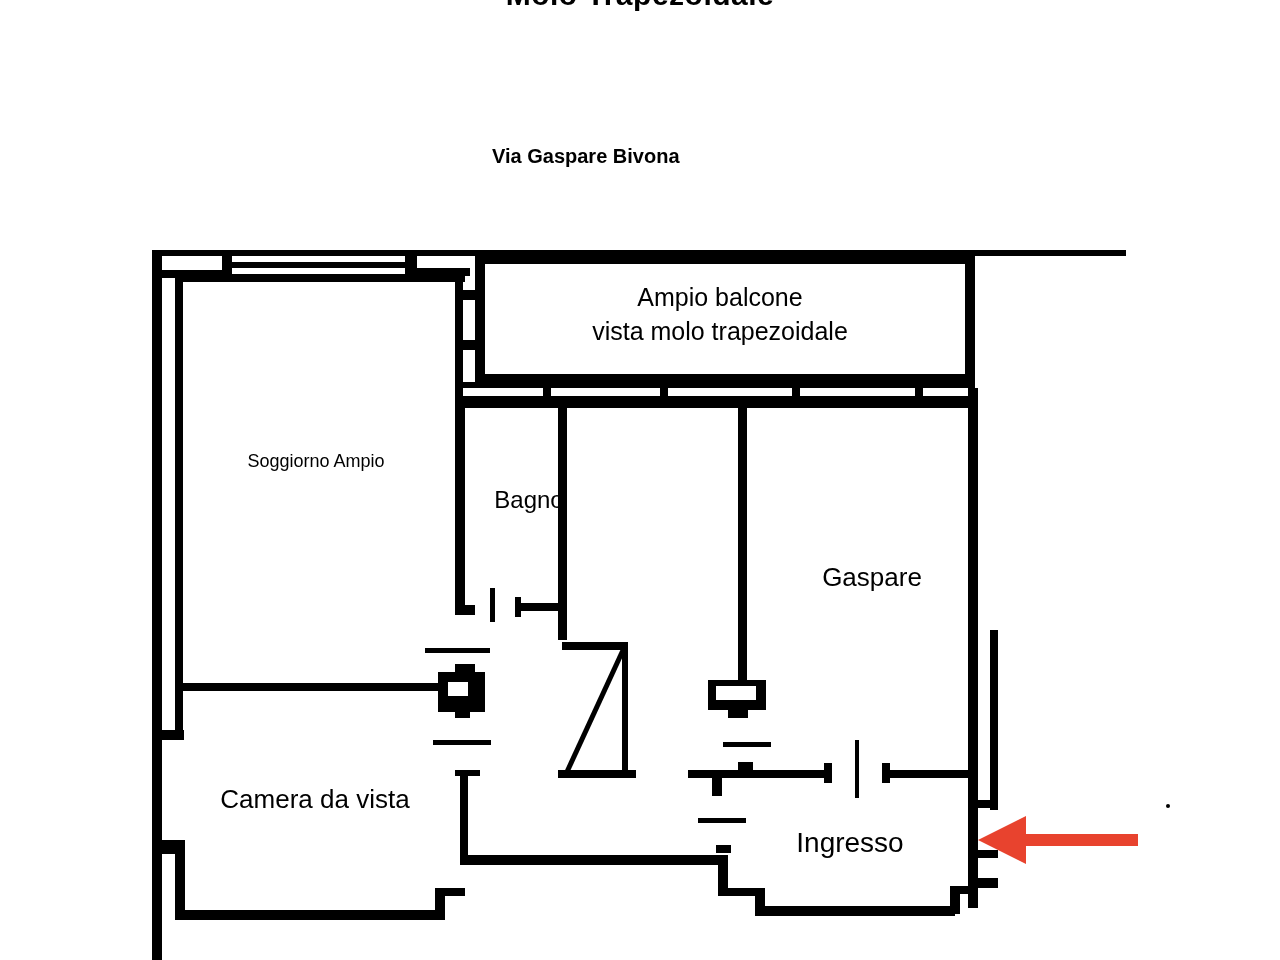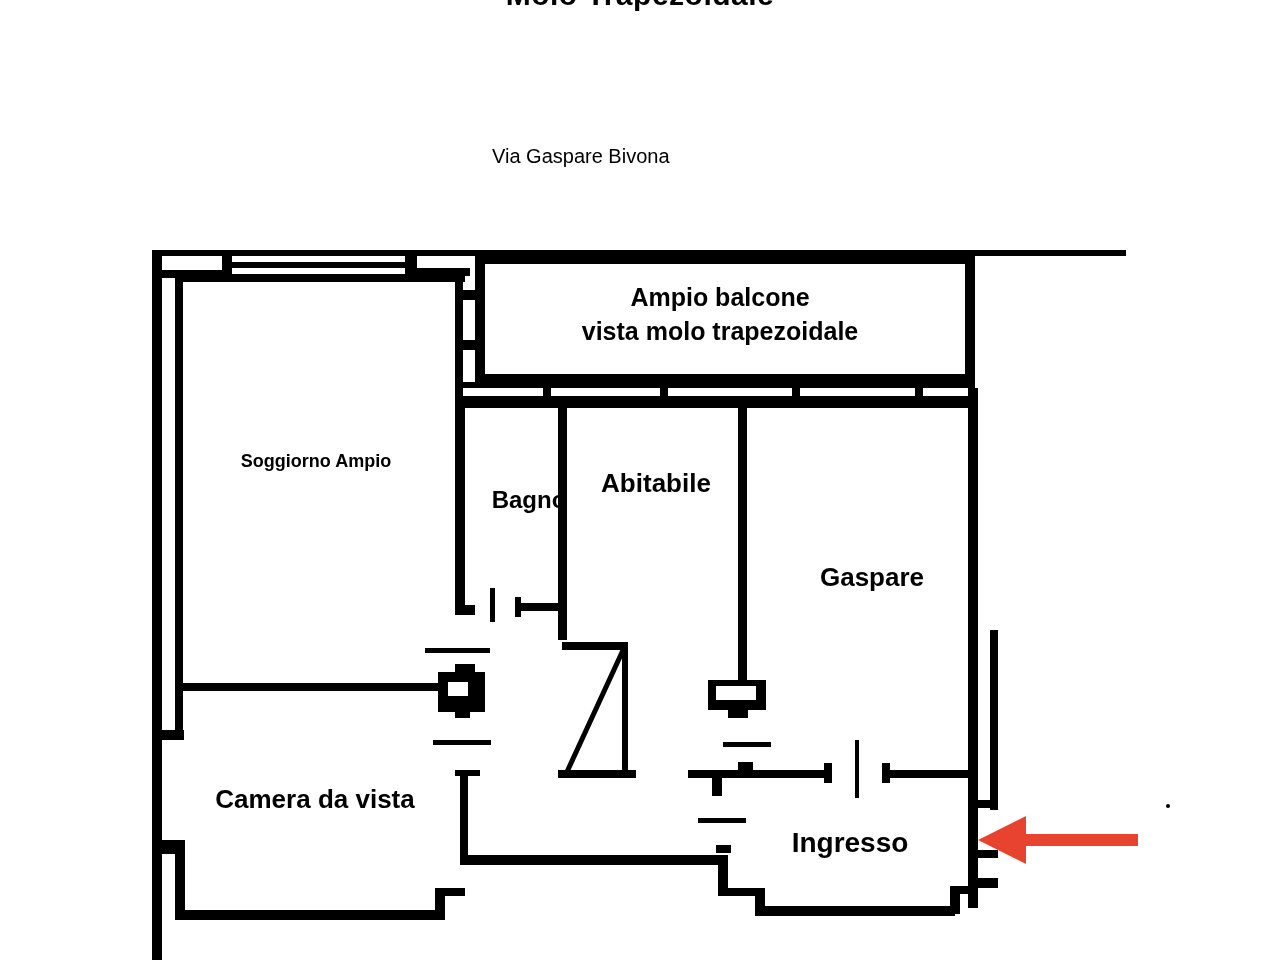--- a/index.html
+++ b/index.html
@@ -1,22 +1,22 @@
 <!DOCTYPE html>
 <html><head>
 <meta charset="utf-8">
 <style>
   html, body { margin:0; padding:0; background:#ffffff; }
   body { width:1280px; height:960px; position:relative; overflow:hidden;
          font-family:"Liberation Sans", "DejaVu Sans", sans-serif; }
   .title { position:absolute; left:0; width:1280px; top:-22px; text-align:center;
            font-weight:bold; font-size:30px; color:#000; letter-spacing:0.5px; }
-  .street { position:absolute; left:492px; top:145px; font-weight:normal; font-size:20px; color:#000; }
+  .street { position:absolute; left:492px; top:145px; font-weight:bold; font-size:20px; color:#000; }
   svg.plan { position:absolute; left:0; top:0; }
-  .label { position:absolute; font-weight:bold; color:#000; text-align:center; line-height:34px; }
+  .label { position:absolute; font-weight:normal; color:#000; text-align:center; line-height:34px; }
   .w { fill:#000; }
 </style>
 </head>
 <body>
 
 <div class="title">Molo Trapezoidale</div>
 <div class="street">Via Gaspare Bivona</div>
 
 <svg class="plan" width="1280" height="960" viewBox="0 0 1280 960">
   <g>
@@ -119,21 +119,20 @@
   <div>Ampio balcone</div>
   <div>vista molo trapezoidale</div>
 </div>
 <div class="label" style="left:186px; top:444px; width:260px; font-size:18px;">
   <div>Soggiorno Ampio</div>
 </div>
 <div class="label" style="left:488px; top:483px; width:82px; font-size:24px;text-align:center;">
   <div>Bagno</div>
 </div>
 <div class="label" style="left:576px; top:466px; width:160px; font-size:26px;">
-  <div>Abitabile</div>
 </div>
 <div class="label" style="left:792px; top:560px; width:160px; font-size:26px;">
   <div>Gaspare</div>
 </div>
 <div class="label" style="left:190px; top:782px; width:250px; font-size:26px;">
   <div>Camera da vista</div>
 </div>
 <div class="label" style="left:770px; top:826px; width:160px; font-size:28px;">
   <div>Ingresso</div>
 </div>

